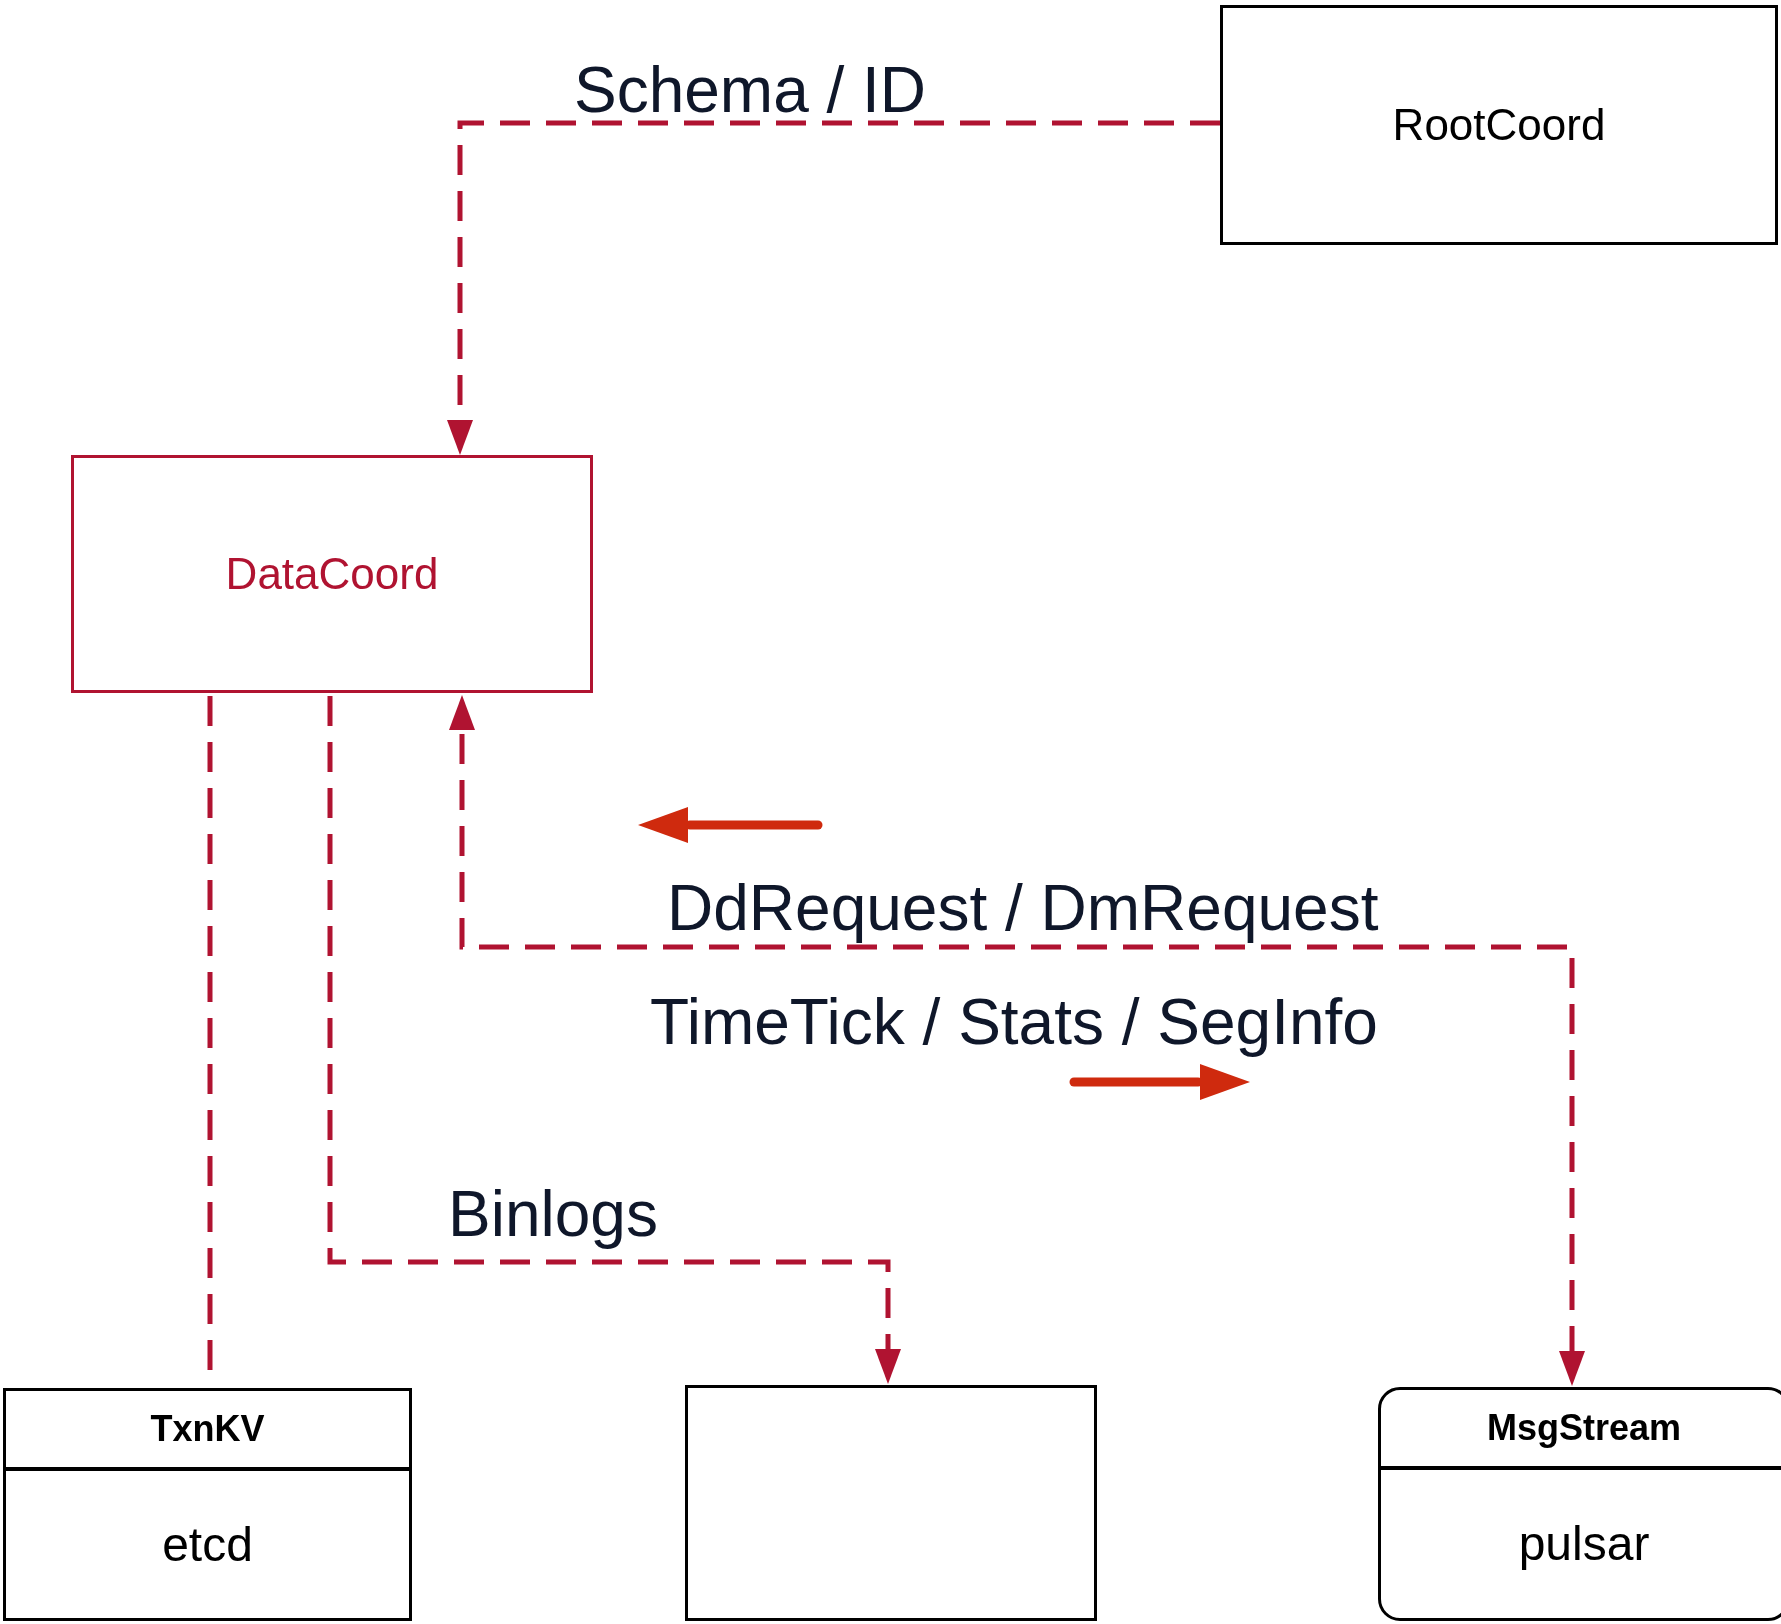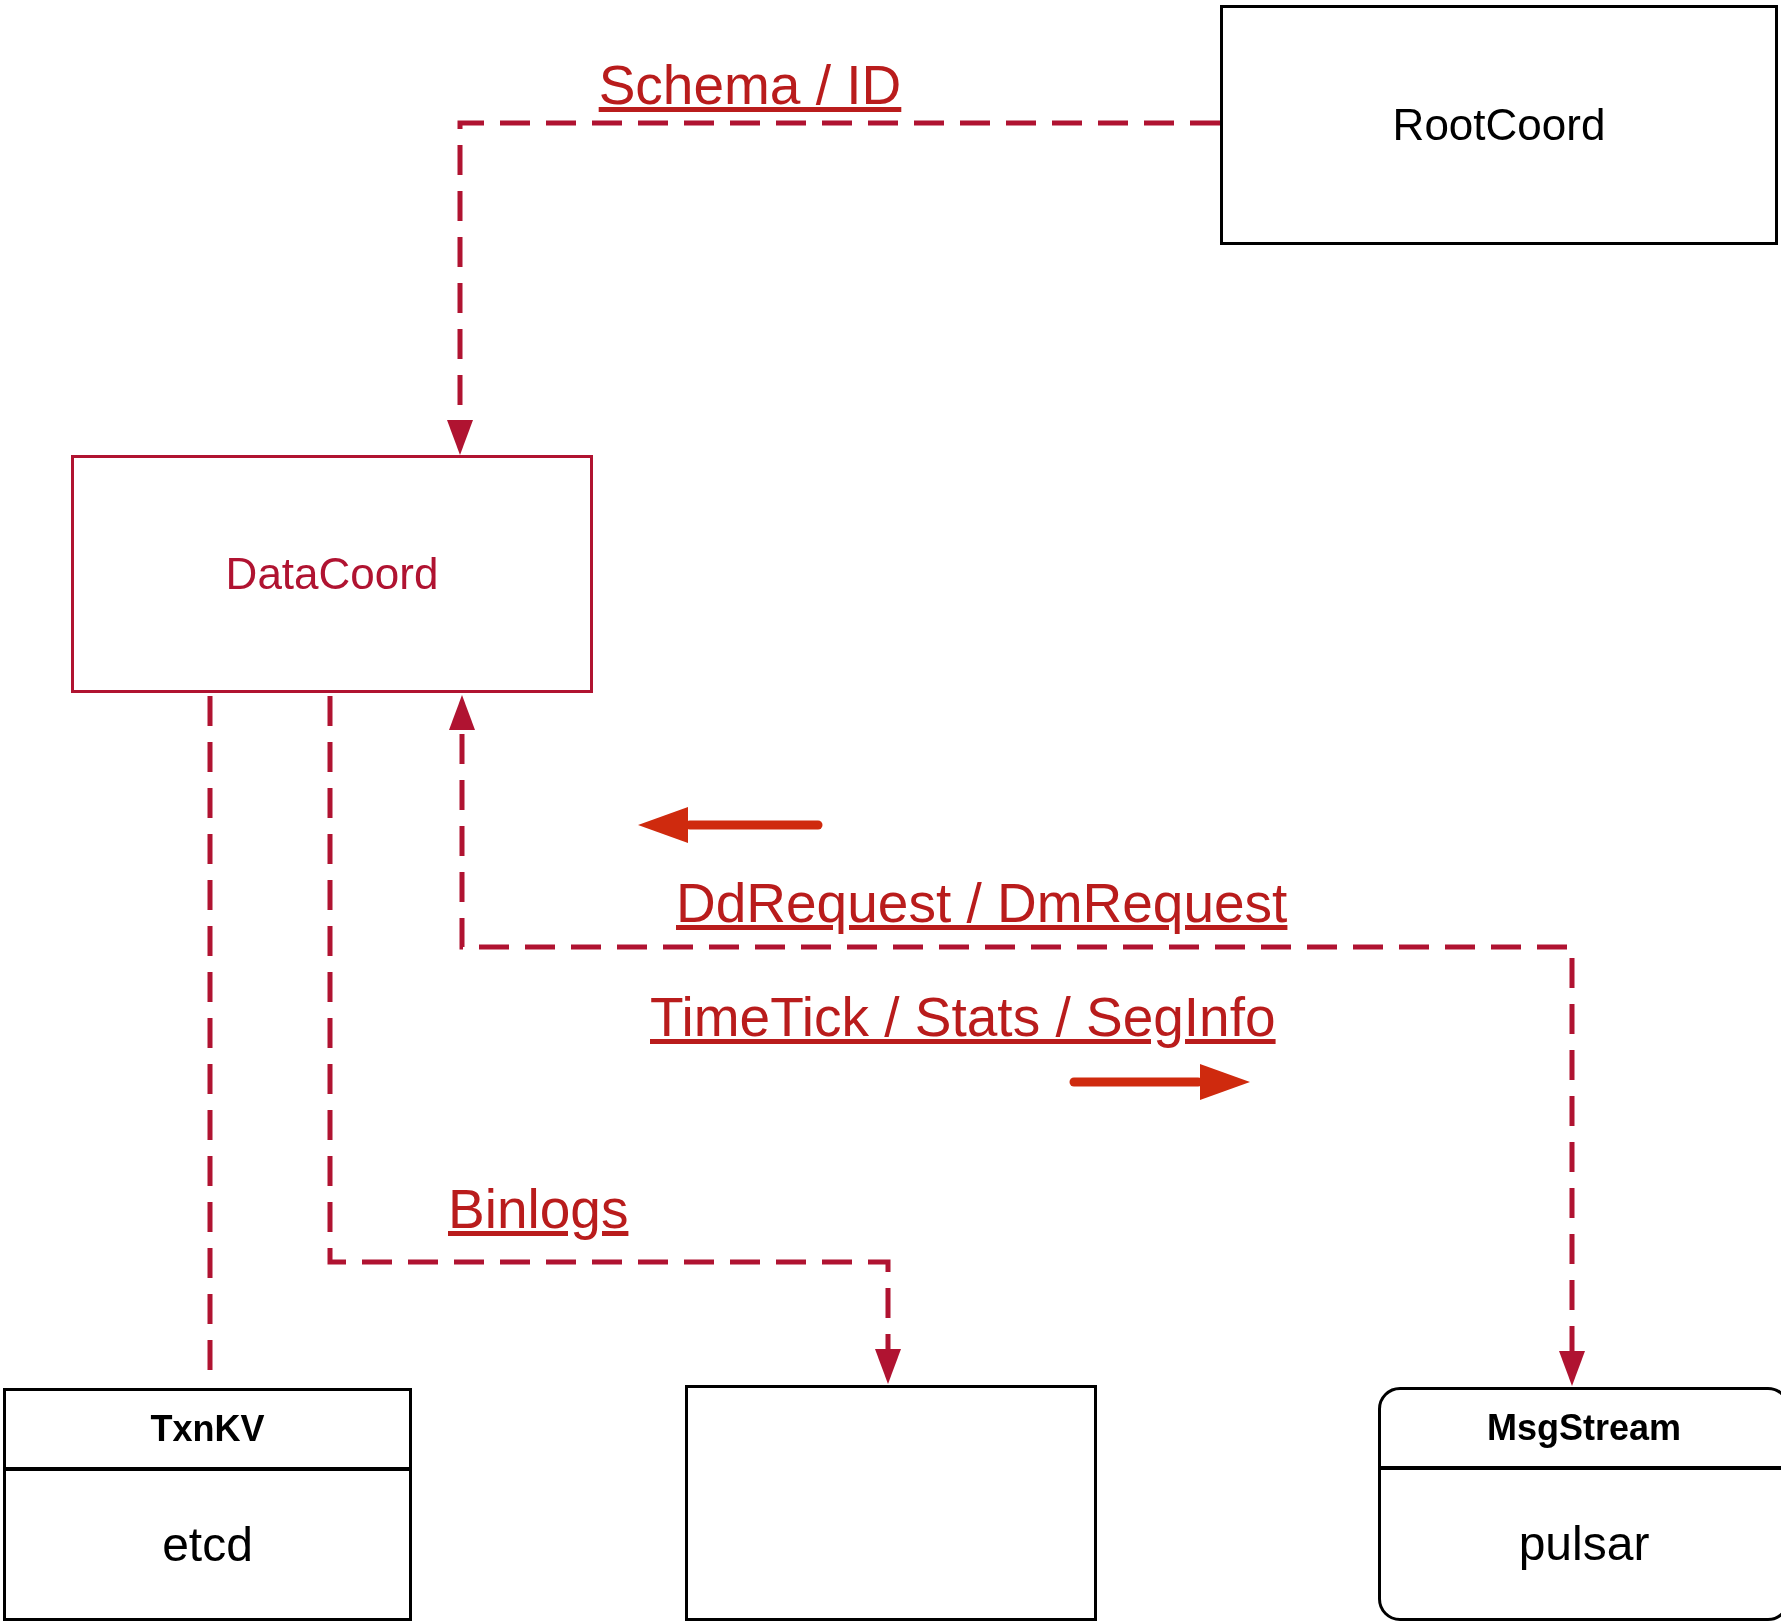--- a/index.html
+++ b/index.html
@@ -53,24 +53,24 @@
     flex:1;
     display:flex;flex-direction:column;align-items:center;justify-content:center;
     font-size:48px;color:#000;line-height:62px;text-align:center;
   }
   .txnkv{left:3px;top:1388px;width:409px;height:233px;}
   .kv{left:685px;top:1385px;width:412px;height:236px;}
   .msgstream{left:1378px;top:1387px;width:412px;height:234px;border-radius:22px;}
 
   .edge-label{
     position:absolute;
-    font-size:55px;color:#b91c1c;line-height:1;white-space:nowrap;text-decoration:underline;
+    font-size:64px;color:#0f172a;line-height:1;white-space:nowrap;
   }
   .lbl-schema{left:550px;top:58px;width:400px;text-align:center;}
-  .lbl-dd{left:667px;top:876px;margin-left:9px;}
+  .lbl-dd{left:667px;top:876px;}
   .lbl-tt{left:650px;top:990px;}
   .lbl-bin{left:448px;top:1182px;}
 </style>
 </head>
 <body>
 
 <div class="canvas">
 
   <svg class="wires">
 

